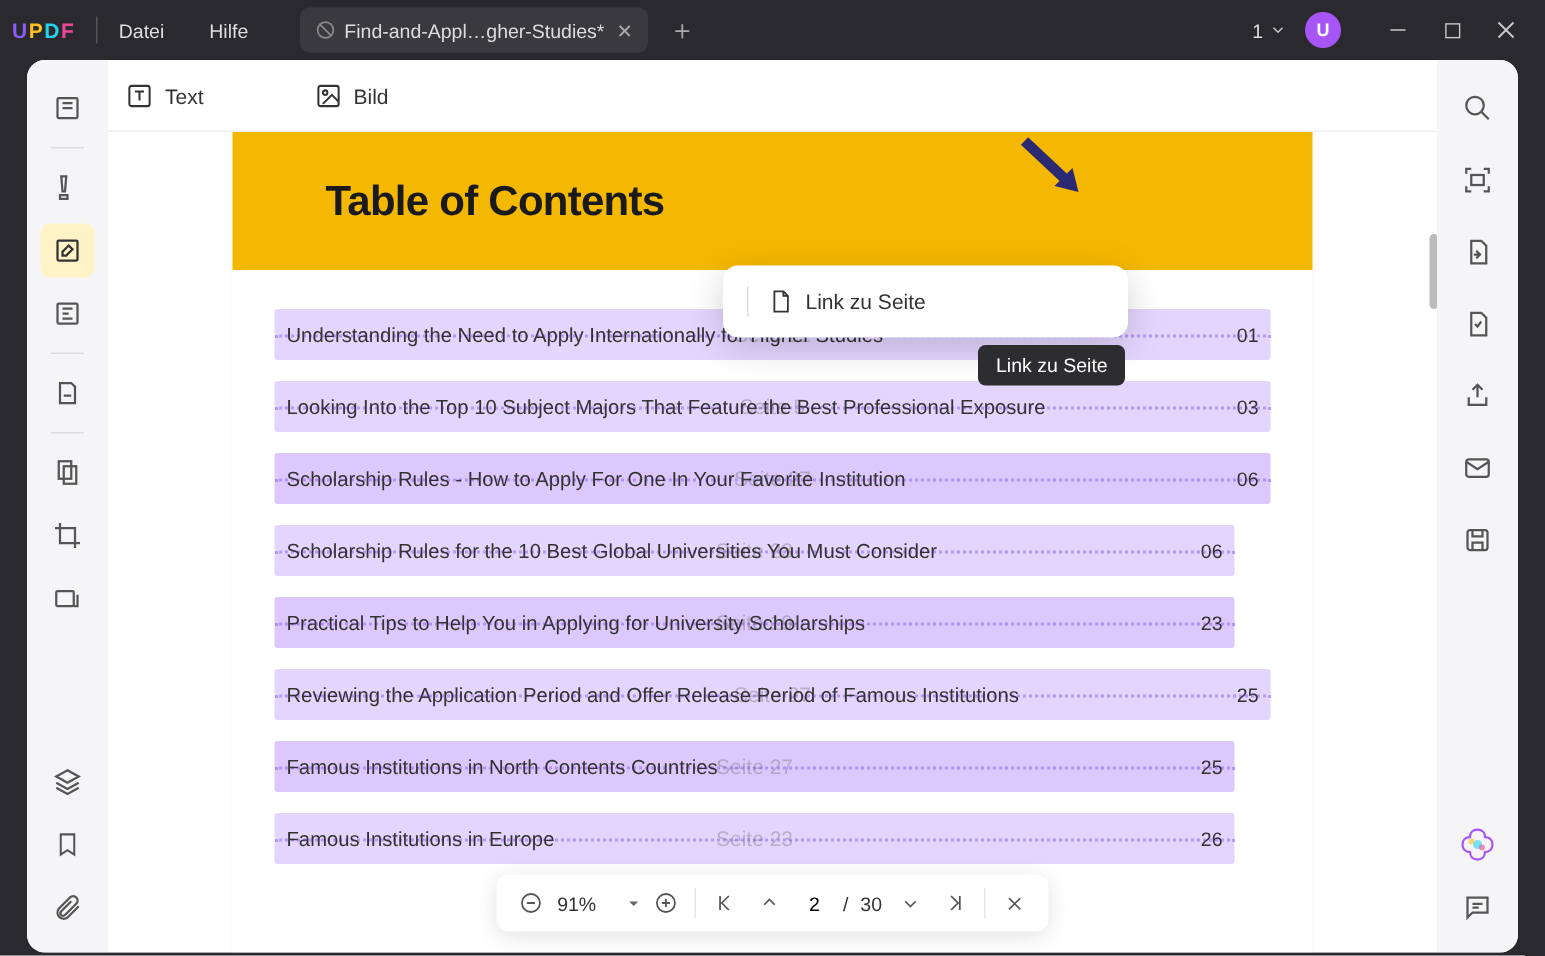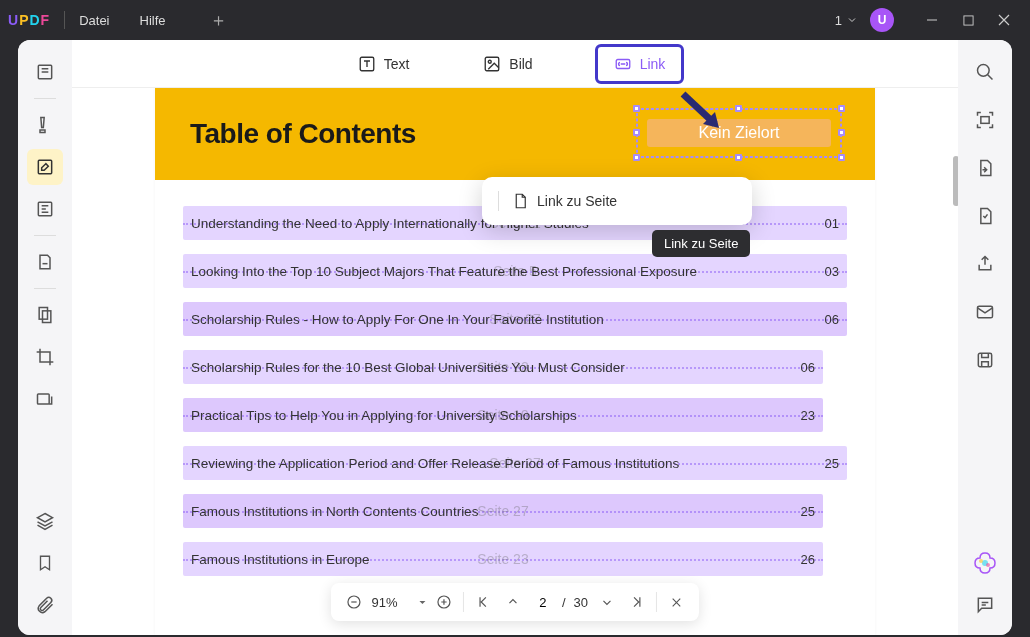--- a/index.html
+++ b/index.html
@@ -25,27 +25,27 @@
 .lside{width:54px;background:#f5f5f7;display:flex;flex-direction:column;align-items:center;padding-top:14px;gap:6px}
 .lside .tool{width:36px;height:36px;display:flex;align-items:center;justify-content:center;border-radius:6px;cursor:pointer;color:#555}
 .lside .tool.active{background:#fef3c7;color:#333}
 .lside .sep{width:22px;height:1px;background:#ddd;margin:2px 0}
 .lside .bottom{margin-top:auto;padding-bottom:12px;display:flex;flex-direction:column;gap:6px}
 .rside{width:54px;background:#f5f5f7;display:flex;flex-direction:column;align-items:center;padding-top:14px;gap:12px}
 .rside .tool{width:36px;height:36px;display:flex;align-items:center;justify-content:center;border-radius:6px;cursor:pointer;color:#555}
 .rside .bottom{margin-top:auto;padding-bottom:12px;display:flex;flex-direction:column;gap:12px;align-items:center}
 .aiicon{width:24px;height:24px}
 .center{flex:1;display:flex;flex-direction:column;background:#fff;position:relative}
-.topbar{height:48px;display:flex;align-items:center;justify-content:center;gap:50px;border-bottom:1px solid #eee}
+.topbar{height:48px;display:flex;align-items:center;gap:50px;border-bottom:1px solid #eee}
 .tbtn{display:flex;align-items:center;gap:8px;font-size:14px;color:#333;cursor:pointer;padding:6px 12px}
 .tbtn.sel{border:3px solid #4338ca;border-radius:6px;color:#8b5cf6;padding:8px 16px}
 .tbtn.sel svg{stroke:#8b5cf6}
 .docwrap{flex:1;overflow:hidden;position:relative;display:flex;justify-content:center;padding-top:0}
 .page{width:720px;background:#fff;box-shadow:0 0 3px rgba(0,0,0,.05)}
-.hdr{background:#f5b800;height:92px;display:flex;align-items:center;padding-left:35px;position:relative}
+.hdr{background:#f5b800;height:92px;display:flex;align-items:center;padding-left:62px;position:relative}
 .hdr h1{font-size:28px;font-weight:800;color:#1a1a1a;letter-spacing:-.5px}
 .toc{padding:26px 28px 16px 28px}
 .tocrow{position:relative;height:34px;margin-bottom:14px;display:flex;align-items:center;background:#e4d5ff;border-radius:2px}
 .tocrow.sub{width:calc(100% - 24px)}
 .tocrow.b{background:#ddc8fd}
 .tocrow .t{position:absolute;left:8px;font-size:13.5px;color:#333;z-index:2}
 .tocrow .pg{position:absolute;right:8px;font-size:13px;color:#333;z-index:2}
 .tocrow .dots{position:absolute;left:0;right:0;top:50%;border-top:2px dotted #8b5cf6;opacity:.5;z-index:1}
 .tocrow .wm{position:absolute;left:50%;transform:translateX(-50%);font-size:14px;color:rgba(100,100,100,.35);z-index:1}
 .linkbox{position:absolute;top:21px;right:34px;width:204px;height:48px;display:flex;align-items:center;justify-content:center;z-index:10}
@@ -68,20 +68,28 @@
 .scrollthumb{position:absolute;right:-1px;top:68px;width:6px;height:50px;background:#bbb;border-radius:3px}
 </style>
 </head>
 <body>
 
 <div class="titlebar">
   <div class="logo"><span>U</span><span>P</span><span>D</span><span>F</span></div>
   <div class="vdiv"></div>
   <div class="menu">Datei</div>
   <div class="menu">Hilfe</div>
+  <div class="tab">
+    <svg class="tab-icon" viewBox="0 0 24 24" fill="none" stroke="#aaa" stroke-width="2">
+        <circle cx="12" cy="12" r="9"></circle>
+        <path d="M5 5l14 14"></path>
+      </svg>
+    <span>Find-and-Appl…gher-Studies*</span>
+    <span class="tab-close">✕</span>
+  </div>
   <div class="tab-add">＋</div>
   <div class="spacer"></div>
   <div class="page-ind">
     <span>1</span>
     <svg width="12" height="12" viewBox="0 0 24 24" fill="none" stroke="#ccc" stroke-width="2">
         <path d="M6 9l6 6 6-6"></path>
       </svg>
   </div>
   <div class="avatar">U</div>
   <div class="winbtn">
@@ -182,50 +190,27 @@
         <span>Text</span>
       </div>
       <div class="tbtn">
         <svg width="18" height="18" viewBox="0 0 24 24" fill="none" stroke="#333" stroke-width="1.8">
             <rect x="3" y="3" width="18" height="18" rx="2"></rect>
             <circle cx="9" cy="9" r="2"></circle>
             <path d="M21 17l-6-6-8 8"></path>
           </svg>
         <span>Bild</span>
       </div>
-      <div class="tbtn sel">
-        <svg width="18" height="18" viewBox="0 0 24 24" fill="none" stroke="#8b5cf6" stroke-width="1.8">
-            <rect x="3" y="6" width="18" height="12" rx="2"></rect>
-            <path d="M9 12h6M8 10a2 2 0 100 4M16 10a2 2 0 110 4"></path>
-          </svg>
-        <span>Link</span>
-      </div>
     </div>
 
     <div class="docwrap">
       <div class="page">
         <div class="hdr">
           <h1>Table of Contents</h1>
 
-          <div class="linkbox">
-            <div class="seldash" style="left:-1px;right:-1px;top:-1px;height:0"></div>
-            <div class="seldash" style="left:-1px;right:-1px;bottom:-1px;height:0"></div>
-            <div class="seldash" style="top:-1px;bottom:-1px;left:-1px;width:0"></div>
-            <div class="seldash" style="top:-1px;bottom:-1px;right:-1px;width:0"></div>
-            <div class="lbfill"></div>
-            <span class="lbtext">Kein Zielort</span>
-            <div class="selhandle" style="top:-4px;left:-4px"></div>
-            <div class="selhandle" style="top:-4px;left:calc(50% - 4px)"></div>
-            <div class="selhandle" style="top:-4px;right:-4px"></div>
-            <div class="selhandle" style="bottom:-4px;left:-4px"></div>
-            <div class="selhandle" style="bottom:-4px;left:calc(50% - 4px)"></div>
-            <div class="selhandle" style="bottom:-4px;right:-4px"></div>
-            <div class="selhandle" style="top:calc(50% - 4px);left:-4px"></div>
-            <div class="selhandle" style="top:calc(50% - 4px);right:-4px"></div>
-          </div>
 
           <svg class="arrow" width="50" height="44" viewBox="0 0 50 44">
               <path d="M8 4 L40 34" stroke="#2a2a72" stroke-width="7" fill="none"></path>
               <path d="M28 34 L44 38 L40 22 Z" fill="#2a2a72"></path>
             </svg>
         </div>
 
         <div class="toc" id="toc">
             <div class="tocrow">
               <div class="dots"></div>

